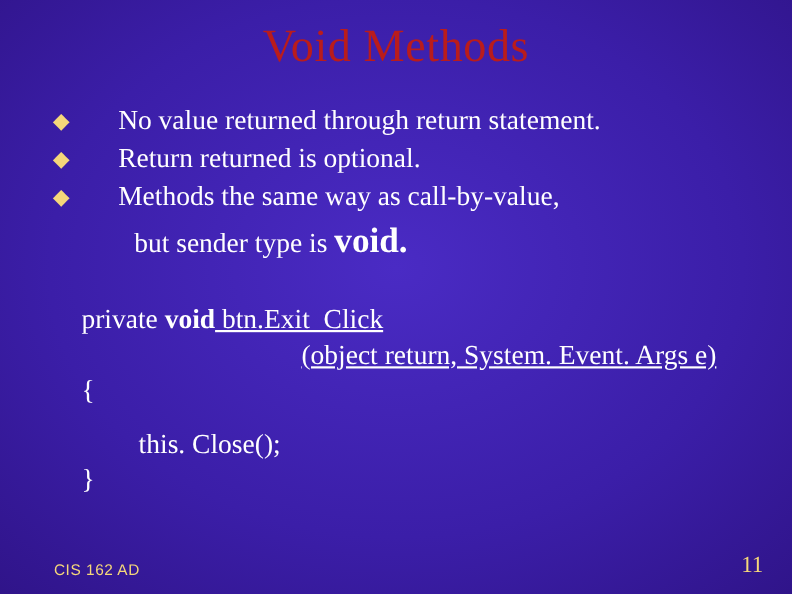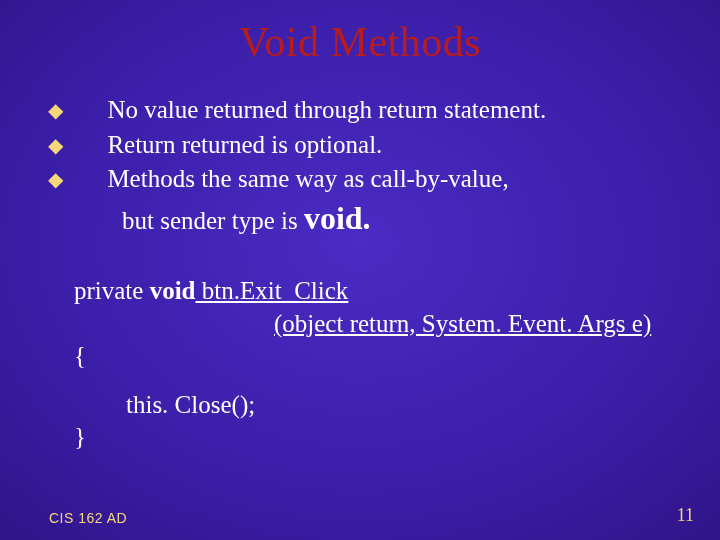--- a/index.html
+++ b/index.html
@@ -92,21 +92,21 @@
     font-size: 14px;
     color: #f5d77a;
     letter-spacing: 0.5px;
     margin-left: 27px;
   }
   .footer-right {
     position: absolute;
     right: 26px;
     bottom: 14px;
     font-family: "Times New Roman", serif;
-    font-size: 18px;
+    font-size: 21px;
     color: #f5d77a;
   }
 </style>
 </head>
 <body>
 
 <div class="slide">
 
   <div class="title">Void Methods</div>
 

